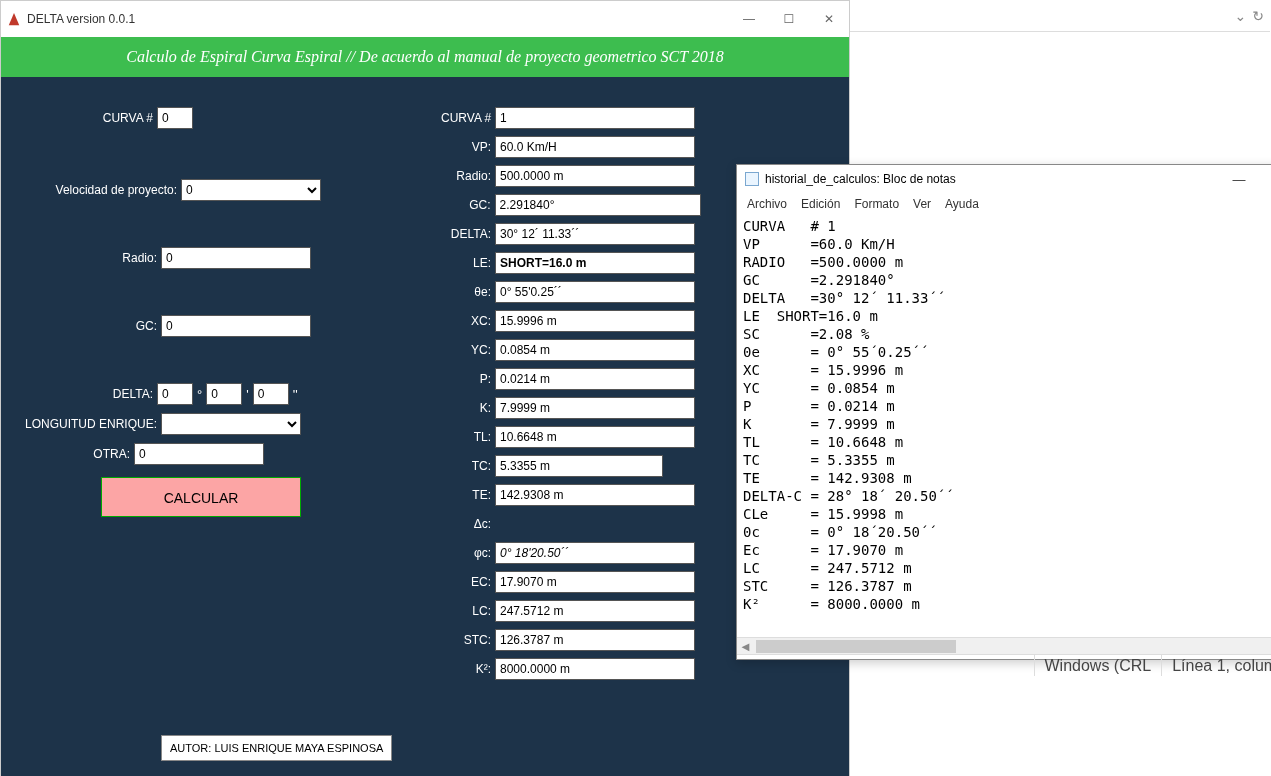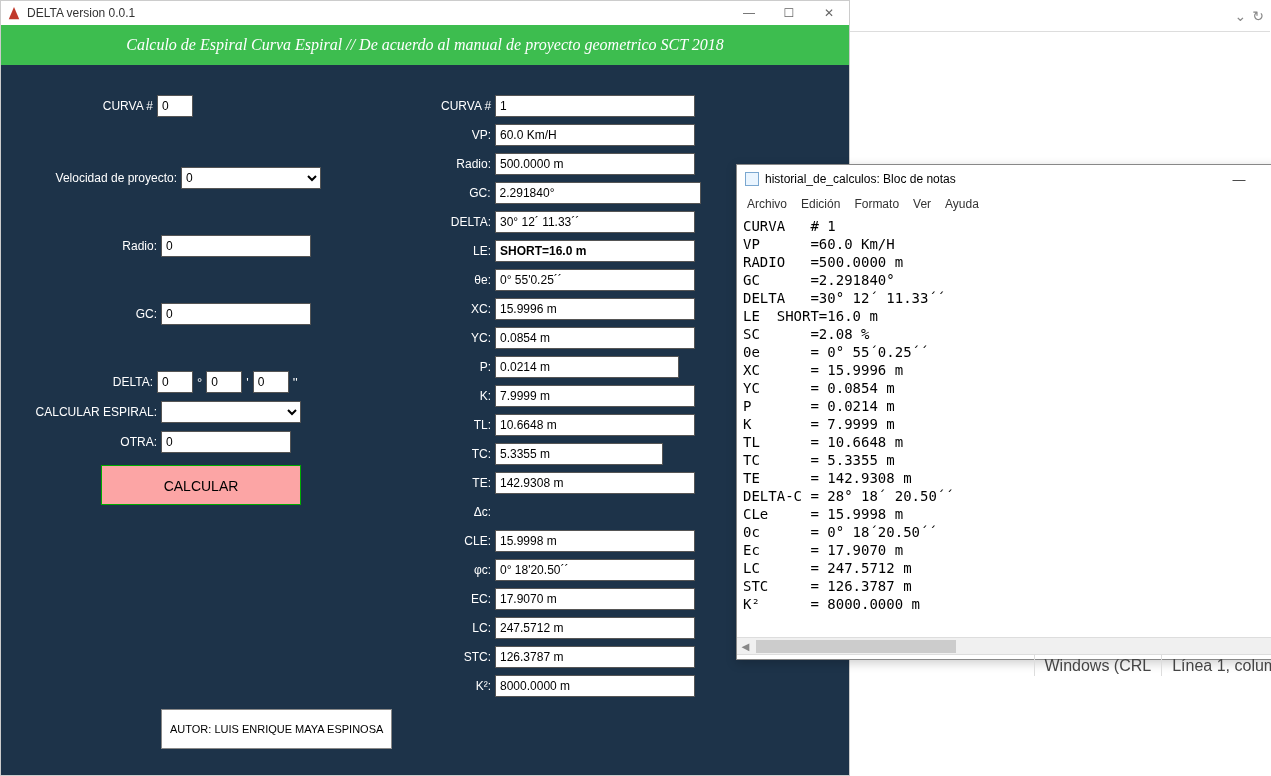--- a/index.html
+++ b/index.html
@@ -1,37 +1,37 @@
 <!DOCTYPE html>
 <html><head>
 <meta charset="utf-8">
 <style>
   * { box-sizing: border-box; }
   body { margin: 0; padding: 0; font-family: "Segoe UI", Tahoma, sans-serif; font-size: 13px; background: #fff; width: 1271px; height: 776px; overflow: hidden; position: relative; }
   
   
   .delta-window { position: absolute; left: 0; top: 0; width: 850px; height: 776px; background: #fff; border: 1px solid #ccc;}
-  .delta-titlebar { height: 24px; background: #fff; display: flex; align-items: center; padding-left: 6px; font-size: 12px; color: #333;}
+  .delta-titlebar { height: 36px; background: #fff; display: flex; align-items: center; padding-left: 6px; font-size: 12px; color: #333;}
   .delta-titlebar .icon { width: 14px; height: 14px; margin-right: 6px; }
   .delta-titlebar .spacer { flex: 1; }
   .delta-titlebar .wbtn { width: 40px; height: 22px; display: flex; align-items: center; justify-content: center; color: #666; font-size: 12px;}
   .delta-header { height: 40px; background: #3dbd4f; color: #fff; display: flex; align-items: center; justify-content: center; font-size: 16px; font-style: italic; font-family: Georgia, serif; }
   .delta-body { background: #1d3349; height: calc(100% - 64px); position: relative; color: #fff;}
   
   .input-panel { position: absolute; left: 20px; top: 30px; width: 310px; }
   .output-panel { position: absolute; left: 440px; top: 30px; width: 260px; }
   
   .field { display: flex; align-items: center; margin-bottom: 8px; height: 22px;}
   .output-panel .field { margin-bottom: 7px; }
   .field label { text-align: right; margin-right: 4px; font-size: 12px; white-space: nowrap; color: #fff; }
   .field input[type="text"] { background: #fff; border: 1px solid #555; color: #000; font-size: 12px; height: 22px; padding: 1px 4px;}
   .field select { background: #fff; border: 1px solid #555; height: 22px; font-size: 12px; }
   
   .calc-btn { display: block; width: 200px; height: 40px; background: #fca5a5; color: #000; border: 1px solid #0a0; font-size: 14px; cursor: pointer; text-align: center; line-height: 40px; margin-left: 80px; margin-top: 12px;}
-  .author-box { position: absolute; left: 160px; bottom: 26px; background: #fff; color: #000; font-size: 11px; padding: 13px 8px; border: 1px solid #888;}
+  .author-box { position: absolute; left: 160px; bottom: 26px; background: #fff; color: #000; font-size: 11px; padding: 6px 8px; border: 1px solid #888;}
   
   
   .notepad { position: absolute; left: 736px; top: 164px; width: 604px; height: 496px; background: #fff; border: 1px solid #888; box-shadow: 0 3px 10px rgba(0,0,0,0.2);}
   .np-titlebar { height: 28px; background: #fff; display: flex; align-items: center; padding-left: 8px; font-size: 12px;}
   .np-titlebar .spacer { flex: 1;}
   .np-titlebar .wbtn { width: 40px; height: 26px; display: flex; align-items: center; justify-content: center; color:#333; font-size: 13px;}
   .np-menu { height: 22px; display: flex; gap: 14px; padding-left: 10px; align-items: center; font-size: 12px; color:#333;}
   .np-menu span { cursor: default; }
   .np-content { font-family: Consolas, monospace; font-size: 14px; white-space: pre; padding: 2px 6px; height: calc(100% - 72px); overflow: auto; line-height: 18px;}
   .np-status { height: 22px; border-top: 1px solid #ddd; display: flex; font-size: 16px; color:#444;}
@@ -90,24 +90,24 @@
       <div class="field" style="margin-left:76px;">
         <label style="width:56px">DELTA:</label>
         <input type="text" style="width: 36px;" value="0">
         <span style="margin:0 4px">°</span>
         <input type="text" style="width: 36px;" value="0">
         <span style="margin:0 4px">'</span>
         <input type="text" style="width: 36px;" value="0">
         <span style="margin:0 4px">''</span>
       </div>
       <div class="field">
-        <label style="width:136px">CALCULAR ESPIRAL:</label>
+        <label style="width:136px">LONGUITUD ENRIQUE:</label>
         <select style="width:140px"><option></option></select>
       </div>
-      <div class="field" style="margin-left:92px;">
+      <div class="field" style="margin-left:65px;">
         <label style="width:44px">OTRA:</label>
         <input type="text" style="width: 130px;" value="0">
       </div>
       <div class="calc-btn">CALCULAR</div>
     </div>
 
     <div class="output-panel">
       <div class="field">
           <label style="width:50px">CURVA #</label>
           <input type="text" style="width: 200px;" value="1">
@@ -139,21 +139,21 @@
       <div class="field">
           <label style="width:50px">XC:</label>
           <input type="text" style="width: 200px;" value="15.9996 m">
         </div>
       <div class="field">
           <label style="width:50px">YC:</label>
           <input type="text" style="width: 200px;" value="0.0854 m">
         </div>
       <div class="field">
           <label style="width:50px">P:</label>
-          <input type="text" style="width: 184px;" value="0.0214 m">
+          <input type="text" style="width: 200px;" value="0.0214 m">
         </div>
       <div class="field">
           <label style="width:50px">K:</label>
           <input type="text" style="width: 200px;" value="7.9999 m">
         </div>
       <div class="field">
           <label style="width:50px">TL:</label>
           <input type="text" style="width: 200px;" value="10.6648 m">
         </div>
       <div class="field">
@@ -161,26 +161,22 @@
           <input type="text" style="width: 168px;" value="5.3355 m">
         </div>
       <div class="field">
           <label style="width:50px">TE:</label>
           <input type="text" style="width: 200px;" value="142.9308 m">
         </div>
       <div class="field">
           <label style="width:50px">Δc:</label>
         </div>
       <div class="field">
-          <label style="width:50px">CLE:</label>
-          <input type="text" style="width: 200px;" value="15.9998 m">
-        </div>
-      <div class="field">
           <label style="width:50px">φc:</label>
-          <input type="text" style="width: 200px;" value="0° 18'20.50´´">
+          <input type="text" style="width: 200px; font-style: italic;" value="0° 18'20.50´´">
         </div>
       <div class="field">
           <label style="width:50px">EC:</label>
           <input type="text" style="width: 200px;" value="17.9070 m">
         </div>
       <div class="field">
           <label style="width:50px">LC:</label>
           <input type="text" style="width: 200px;" value="247.5712 m">
         </div>
       <div class="field">

